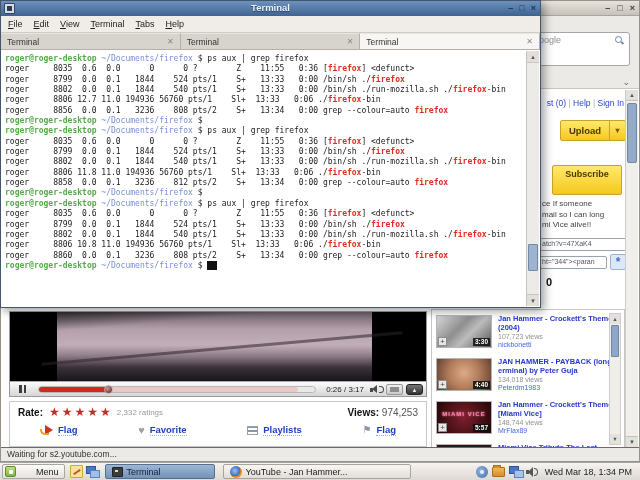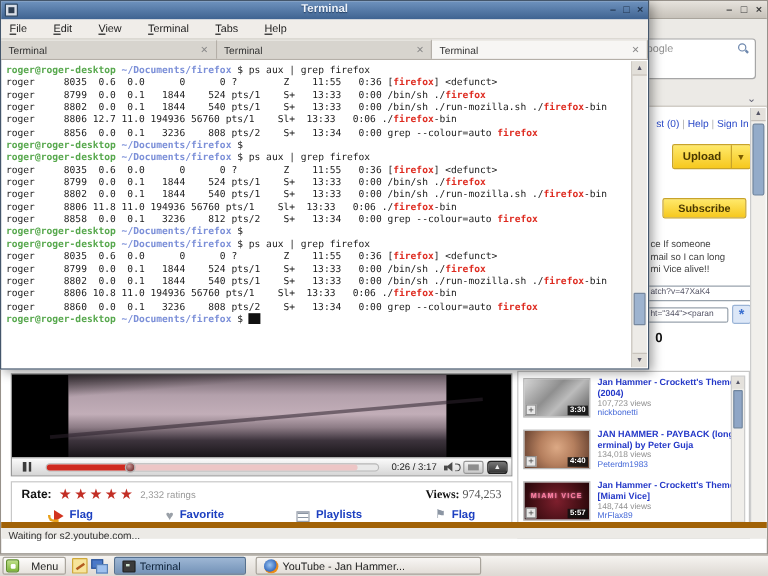--- a/index.html
+++ b/index.html
@@ -14,33 +14,33 @@
   .bw-btns{position:absolute;right:4px;top:1px;display:flex;gap:7px;font-size:9px;line-height:12px;color:#3c3c3c;font-weight:bold;}
   .bw-btns span{cursor:default;}
   .bw-chrome{height:73px;background:#eceae6;border-bottom:1px solid #cac5be;position:relative;}
   .searchbox{position:absolute;top:16px;right:9px;width:97px;height:34px;background:#fff;border:1px solid #a6a6a6;
              border-radius:3px;font-size:9px;color:#909090;line-height:15px;padding-left:5px;}
   .mag{position:absolute;right:5px;top:3px;width:9px;height:9px;}
   .mag::before{content:'';position:absolute;left:0;top:0;width:5px;height:5px;border:1.5px solid #6d87ad;border-radius:50%;}
   .mag::after{content:'';position:absolute;left:6px;top:6px;width:3px;height:1.5px;background:#6d87ad;transform:rotate(45deg);}
   .chevron{position:absolute;right:9px;bottom:1px;color:#667;font-size:9px;line-height:9px;}
   .bw-content{position:absolute;top:89px;left:0;right:0;bottom:14px;background:#fff;}
-  .bw-status{position:absolute;left:0;bottom:12px;width:100%;height:14px;background:#eceae6;border-top:5px solid #a16207;
+  .bw-status{position:absolute;left:0;bottom:0;width:100%;height:14px;background:#eceae6;border-top:1px solid #a16207;
              font-size:8.5px;color:#333;line-height:12px;padding-left:6px;}
 
   .hlinks{position:absolute;top:8px;right:15px;font-size:8.5px;color:#999;padding-left:23px;}
   .hlink{color:#2a49c8;cursor:pointer;}
   .sep{color:#b0b0b0;}
 
   .ybtn{background:linear-gradient(#ffe96b,#f6c81e);border:1px solid #c8a32a;border-radius:2px;
         color:#4a3900;font-weight:bold;text-align:center;}
   .upload{position:absolute;top:30px;right:13px;width:66px;height:21px;display:flex;font-size:9.5px;line-height:19px;}
   .upload .u-main{flex:1;}
   .u-caret{width:16px;border-left:1px solid #c8a32a;color:#7a5c00;font-size:8px;line-height:19px;text-align:center;}
-  .subscribe{position:absolute;top:75px;right:17px;width:70px;height:17px;font-size:9px;line-height:17px;}
+  .subscribe{position:absolute;top:75px;right:17px;width:70px;height:30px;font-size:9px;line-height:17px;}
 
   .desc{position:absolute;left:541px;top:109px;font-size:8px;color:#444;line-height:10.5px;white-space:nowrap;}
   .urlbox,.embedbox{position:absolute;height:13px;background:#fff;border:1px solid #99a3ad;border-radius:2px;
         font-size:7px;color:#556;line-height:10px;padding:0 2px;white-space:nowrap;overflow:hidden;}
   .urlbox{left:538px;top:148px;width:88px;}
   .embedbox{left:538px;top:166px;width:68px;}
   .gearbtn{position:absolute;left:609px;top:164px;width:16px;height:16px;background:#dce7f7;border:1px solid #9ab4d6;
         border-radius:2px;color:#3a6fd0;font-size:12px;font-weight:bold;text-align:center;line-height:15px;}
   .zero{position:absolute;left:545px;top:186px;font-size:11px;font-weight:bold;color:#111;}
 
@@ -76,21 +76,21 @@
   .pbtn1 i{position:absolute;left:3px;top:2px;width:9px;height:5px;background:#8d8d8d;}
   .pbtn2{position:absolute;right:3px;top:2px;width:17px;height:11px;background:linear-gradient(#777,#333);
          border:1px solid #222;border-radius:3px;color:#eee;font-size:6px;text-align:center;line-height:10px;}
 
   
   .ratebox{position:absolute;left:8px;top:311px;width:418px;height:46px;background:#fff;border:1px solid #c8c8c8;}
   .rate-row{display:flex;align-items:center;padding:4px 8px 0 8px;}
   .rlabel{font-size:10px;font-weight:bold;color:#111;}
   .stars{color:#c22e25;font-size:12px;letter-spacing:2px;margin:0 4px 0 6px;line-height:12px;}
   .ratings{font-size:8px;color:#999;}
-  .views{margin-left:auto;font-size:10px;color:#555;font-family:Liberation Serif, serif;}
+  .views{margin-left:auto;font-size:10px;color:#555;}
   .views b{color:#111;}
   .act-row{display:flex;justify-content:space-between;padding:6px 30px 0 30px;}
   .action{display:flex;align-items:center;gap:5px;cursor:pointer;}
   .action .lbl{font-size:9.5px;font-weight:bold;color:#1c3fc0;border-bottom:1px dotted #9ab0d8;line-height:11px;}
   .ic{display:inline-block;position:relative;}
   .ic-share{width:13px;height:10px;}
   .ic-share::before{content:'';position:absolute;right:0;top:0;border-top:5px solid transparent;border-bottom:5px solid transparent;border-left:8px solid #d2331f;}
   .ic-share::after{content:'';position:absolute;left:0;bottom:0;width:7px;height:4px;border:2px solid #e9a11b;border-right:none;border-top:none;border-radius:0 0 0 5px;}
   .ic-heart{color:#9aa0a8;font-size:11px;line-height:10px;}
   .ic-list{width:11px;height:9px;border:1px solid #98a0ac;background:repeating-linear-gradient(#8b95a3 0 1.5px,#fff 1.5px 3.5px);}
@@ -123,43 +123,43 @@
   
   #terminal{position:absolute;left:0;top:0;width:541px;height:308px;background:#fff;z-index:5;
             border:1px solid #44566b;box-shadow:3px 3px 9px rgba(0,0,0,.4);}
   .t-title{height:15px;background:linear-gradient(#6e92be,#3f6391);position:relative;}
   .t-ticon{position:absolute;left:3px;top:2px;width:11px;height:11px;background:#d8dee7;border:1px solid #2e4763;border-radius:1px;}
   .t-ticon::after{content:'';position:absolute;left:2px;top:2px;width:5px;height:5px;background:#2e3e52;}
   .t-title-text{position:absolute;left:0;right:0;text-align:center;font-size:9.5px;font-weight:bold;color:#eef3fa;
                 line-height:14px;text-shadow:0 1px 1px #1e3a5f;}
   .t-btns{position:absolute;right:4px;top:1px;display:flex;gap:6px;font-size:9px;font-weight:bold;color:#22354d;line-height:13px;}
   .t-menubar{height:17px;background:#f0ede9;border-bottom:1px solid #d0ccc5;display:flex;align-items:center;
-             gap:22px;padding-left:7px;font-size:9px;color:#1c1c1c;}
+             gap:11px;padding-left:7px;font-size:9px;color:#1c1c1c;}
   .tmi{cursor:default;}
   .t-tabbar{height:17px;background:#cfccc6;display:flex;border-bottom:1px solid #b4afa8;}
   .ttab{flex:1;display:flex;align-items:center;justify-content:space-between;padding:0 6px;font-size:8.5px;
         color:#333;background:#d7d4ce;border-right:1px solid #b4afa8;border-top:1px solid #e9e6e1;}
   .ttab.active{background:#f7f6f4;}
   .ttab-x{color:#888;font-size:8px;}
   .t-body{position:absolute;top:50px;left:1px;right:14px;bottom:1px;overflow:hidden;padding:3px 0 0 3px;
           font-family:"DejaVu Sans Mono",monospace;font-size:8px;line-height:10.35px;color:#1a1a1a;white-space:pre;}
   .c-g{color:#57a84d;font-weight:bold;}
-  .c-b{color:#7b8fd8;font-weight:bold;}
+  .c-b{color:#7b8fd8;font-weight:normal;}
   .c-r{color:#de2b20;font-weight:bold;}
   .c-cur{background:#111;}
   .t-sb{position:absolute;top:50px;right:1px;bottom:1px;width:13px;background:#edebe7;border-left:1px solid #c8c3bc;}
   .t-sb-up,.t-sb-dn{position:absolute;left:0;width:100%;height:12px;font-size:6px;color:#556;text-align:center;line-height:12px;background:#e2dfd9;}
   .t-sb-up{top:0;border-bottom:1px solid #c8c3bc;}
   .t-sb-dn{bottom:0;border-top:1px solid #c8c3bc;}
   .t-sb-th{position:absolute;left:1px;right:1px;top:193px;height:27px;background:#9db3cf;border:1px solid #76889f;border-radius:1px;}
 
   
   #taskbar{position:absolute;left:0;bottom:0;width:640px;height:18px;z-index:10;
            background:linear-gradient(#f6f4f1,#ddd8d2);border-top:1px solid #a9a49c;display:flex;align-items:center;}
-  .tb-menu{display:flex;align-items:center;gap:10px;height:15px;margin-left:2px;padding:0 5px 0 2px;
+  .tb-menu{display:flex;align-items:center;gap:20px;height:15px;margin-left:2px;padding:0 5px 0 2px;
            background:linear-gradient(#fdfcfb,#e6e2dc);border:1px solid #aaa59d;border-radius:2px;font-size:9px;color:#222;}
   .mint-icon{width:11px;height:11px;border-radius:2px;background:linear-gradient(#bfe08a,#7fb63c);border:1px solid #5e8f2a;position:relative;}
   .mint-icon::after{content:'';position:absolute;left:3px;top:3px;width:4px;height:4px;background:#fff;border-radius:1px;}
   .tb-l1{width:13px;height:13px;margin-left:5px;background:#f7e49a;border:1px solid #cfa83a;border-radius:1px;position:relative;}
   .tb-l1::after{content:'';position:absolute;left:2px;top:5px;width:8px;height:2px;background:#b25a1f;transform:rotate(-35deg);}
   .tb-l2{width:13px;height:13px;margin-left:3px;position:relative;}
   .tb-l2::before{content:'';position:absolute;left:0;top:1px;width:8px;height:6px;background:#4a78c8;border:1px solid #2c5496;}
   .tb-l2::after{content:'';position:absolute;left:4px;top:5px;width:8px;height:6px;background:#9ec0ee;border:1px solid #5a82b8;}
   .tb-task{display:flex;align-items:center;gap:4px;height:15px;padding:0 6px;border-radius:2px;font-size:9px;color:#222;
            background:linear-gradient(#f8f6f4,#e2ddd7);border:1px solid #a8a39b;white-space:nowrap;overflow:hidden;}
@@ -390,14 +390,23 @@
     <span class="tb-l1"></span>
     <span class="tb-l2"></span>
     <div class="tb-task t1">
       <span class="term-ic"></span>
       <span>Terminal</span>
     </div>
     <div class="tb-task t2">
       <span class="ff-ic"></span>
       <span>YouTube - Jan Hammer...</span>
     </div>
+    <div class="tb-tray">
+      <span class="tray-gear"></span>
+      <span class="tray-folder"></span>
+      <span class="tray-net"></span>
+      <span class="tray-vol">
+          <i></i>
+        </span>
+      <span class="clock">Wed Mar 18,  1:34 PM</span>
+    </div>
   </div>
 </div>
 
 </body></html>

